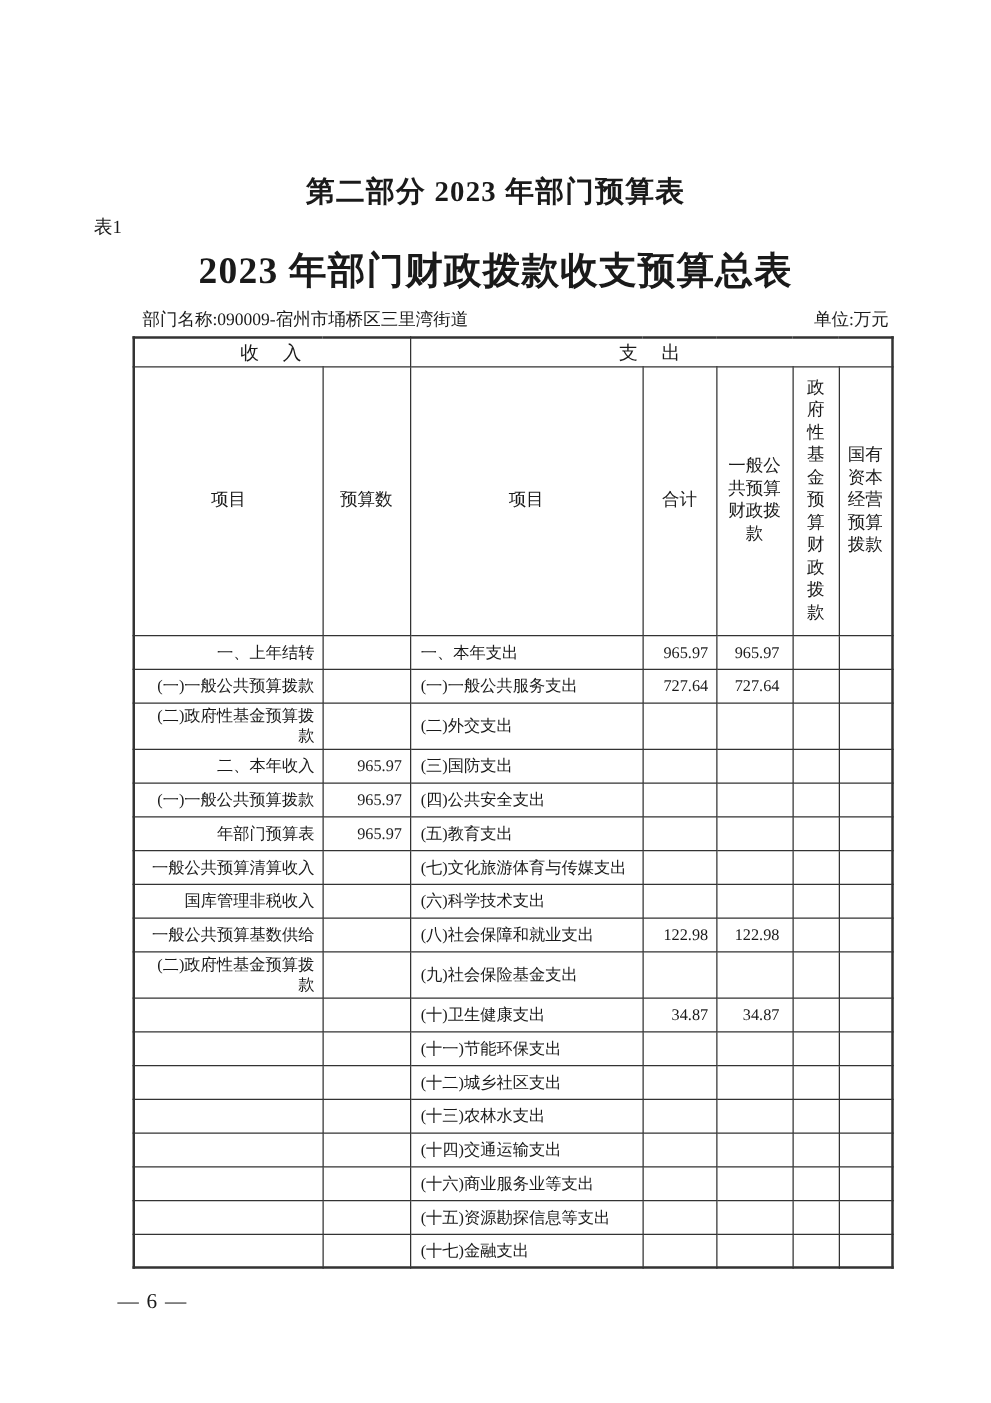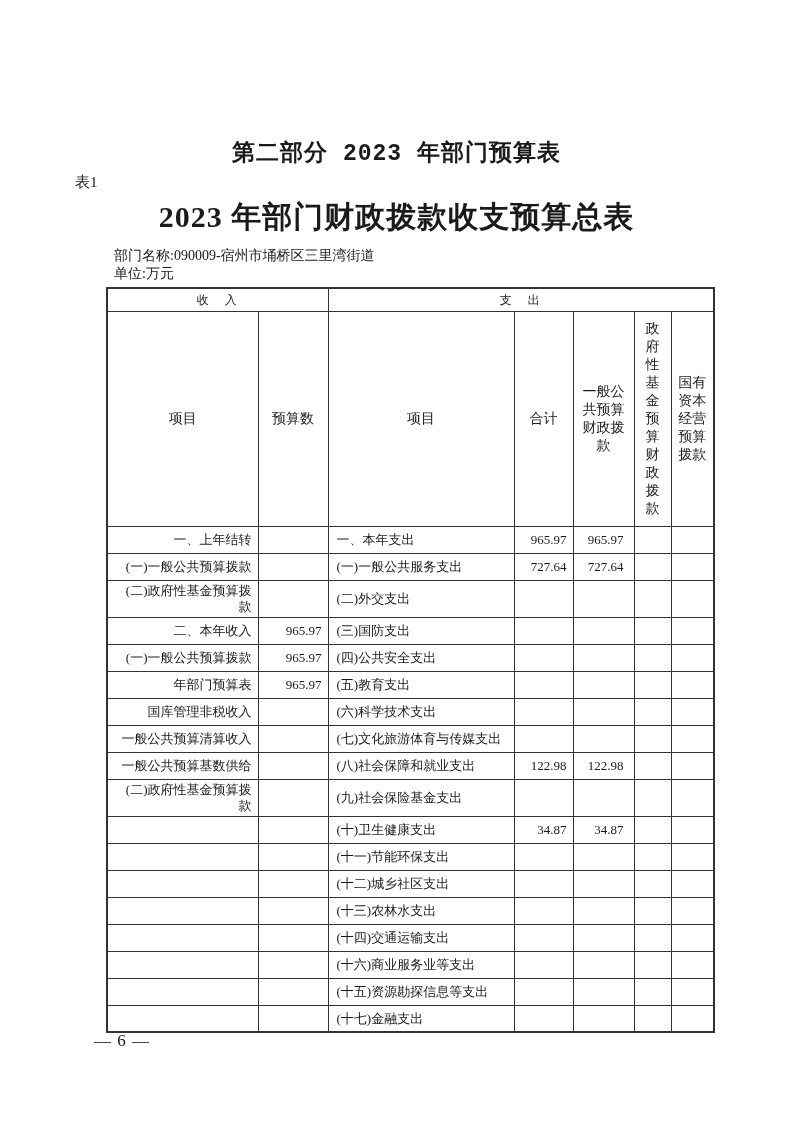--- a/index.html
+++ b/index.html
@@ -14,21 +14,20 @@
     box-sizing: border-box;
   }
   .part-title {
     margin: 0;
     padding-top: 141px;
     text-align: center;
     font-size: 23px;
     font-weight: bold;
     letter-spacing: 1px;
     line-height: 1.15;
-    font-family: Liberation Mono, monospace;
   }
   .table-label {
     margin: 7px 0 0 75px;
     font-size: 15px;
     line-height: 1.1;
   }
   .table-title {
     margin: 9px 0 0 0;
     text-align: center;
     font-size: 30px;
@@ -38,38 +37,37 @@
   }
   .meta-row {
     box-sizing: border-box;
     width: 607px;
     margin: 13px 0 4px 106px;
     padding: 0 2px 0 8px;
     display: flex;
     justify-content: space-between;
     align-items: baseline;
     font-size: 14px;
-    flex-direction: column;
   }
   table.budget-table {
     margin-left: 106px;
     width: 607px;
     border-collapse: collapse;
     table-layout: fixed;
     border: 2px solid #333;
   }
   .budget-table th, .budget-table td {
     border: 1px solid #333;
     font-weight: normal;
     box-sizing: border-box;
     overflow: hidden;
   }
   tr.group-row th {
     height: 23px;
-    font-size: 12px;
+    font-size: 15px;
     text-align: center;
     vertical-align: middle;
     letter-spacing: 2px;
   }
   tr.colhdr-row th {
     font-size: 14px;
     text-align: center;
     vertical-align: middle;
     padding: 8px 1px;
     line-height: 18px;
@@ -204,32 +202,32 @@
         <tr>
           <td class="c-income-item align-right">年部门预算表</td>
           <td class="c-num">965.97</td>
           <td class="c-expense-item">(五)教育支出</td>
           <td class="c-num"></td>
           <td class="c-num pad-wide"></td>
           <td class="c-num"></td>
           <td class="c-num"></td>
         </tr>
         <tr>
+          <td class="c-income-item align-left">一般公共预算清算收入</td>
+          <td class="c-num"></td>
+          <td class="c-expense-item">(七)文化旅游体育与传媒支出</td>
+          <td class="c-num"></td>
+          <td class="c-num pad-wide"></td>
+          <td class="c-num"></td>
+          <td class="c-num"></td>
+        </tr>
+        <tr>
           <td class="c-income-item align-right">国库管理非税收入</td>
           <td class="c-num"></td>
           <td class="c-expense-item">(六)科学技术支出</td>
-          <td class="c-num"></td>
-          <td class="c-num pad-wide"></td>
-          <td class="c-num"></td>
-          <td class="c-num"></td>
-        </tr>
-        <tr>
-          <td class="c-income-item align-left">一般公共预算清算收入</td>
-          <td class="c-num"></td>
-          <td class="c-expense-item">(七)文化旅游体育与传媒支出</td>
           <td class="c-num"></td>
           <td class="c-num pad-wide"></td>
           <td class="c-num"></td>
           <td class="c-num"></td>
         </tr>
         <tr>
           <td class="c-income-item align-left">一般公共预算基数供给</td>
           <td class="c-num"></td>
           <td class="c-expense-item">(八)社会保障和就业支出</td>
           <td class="c-num">122.98</td>

